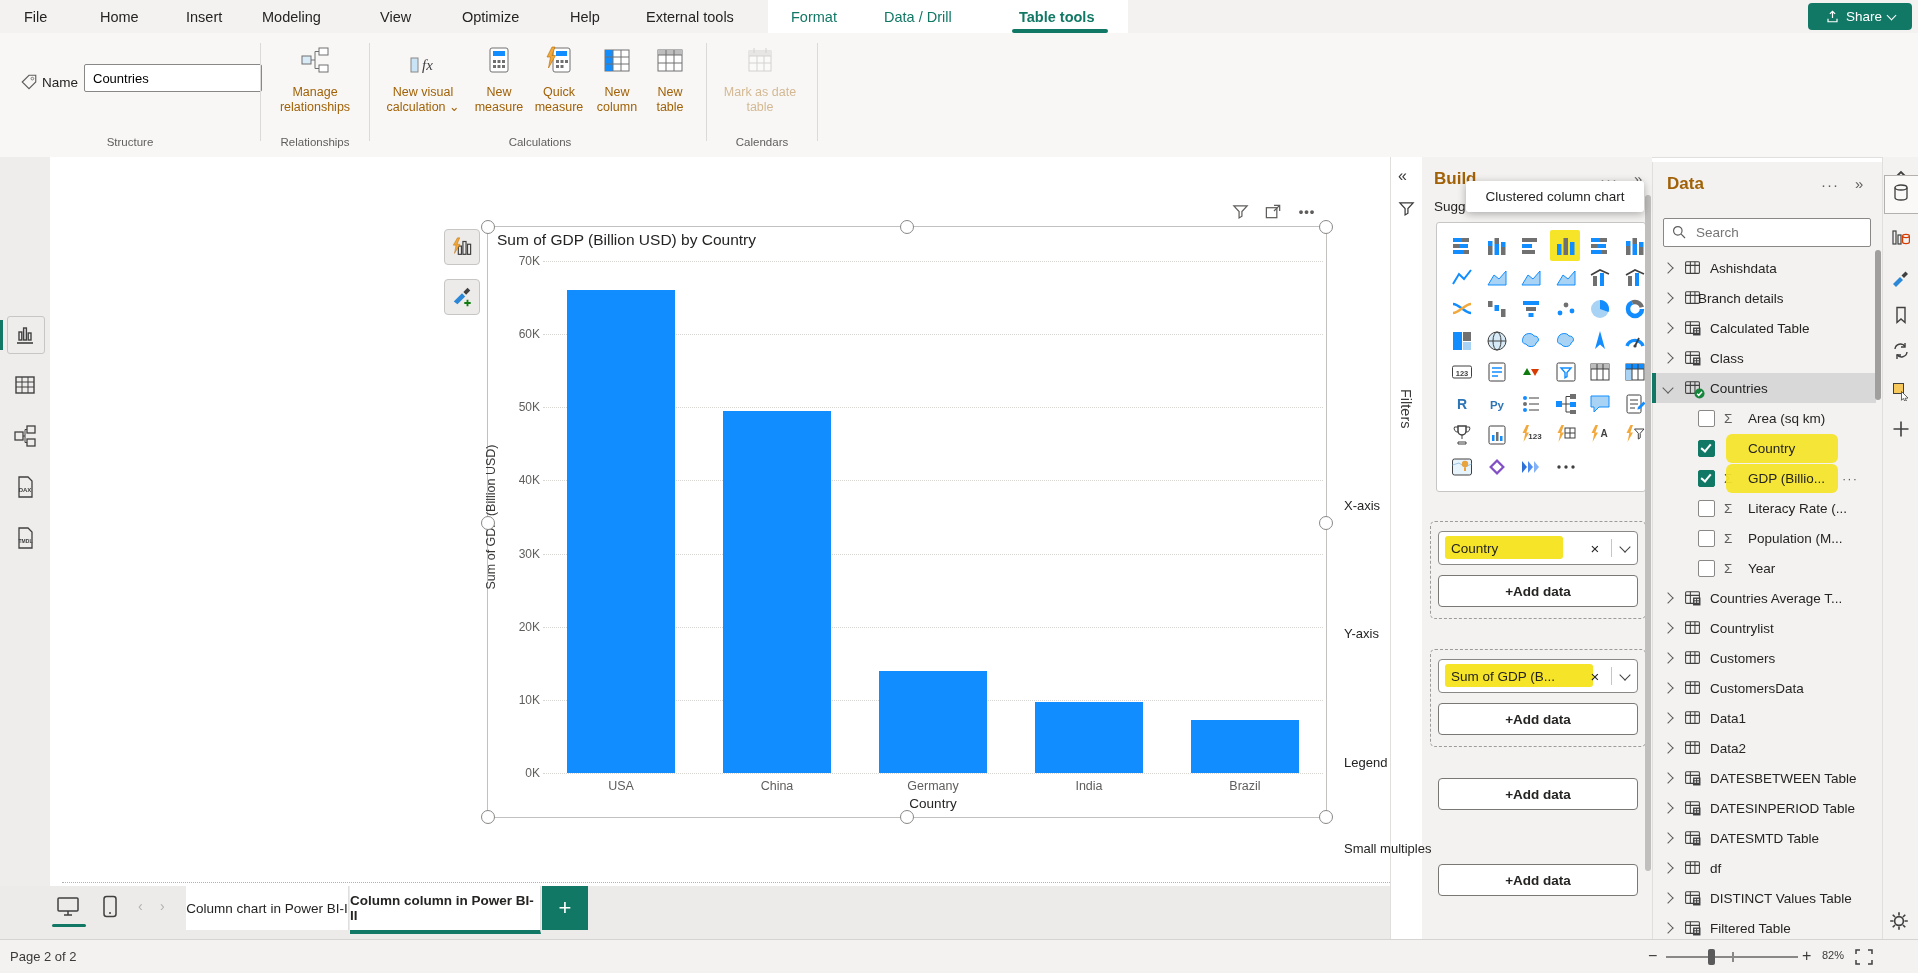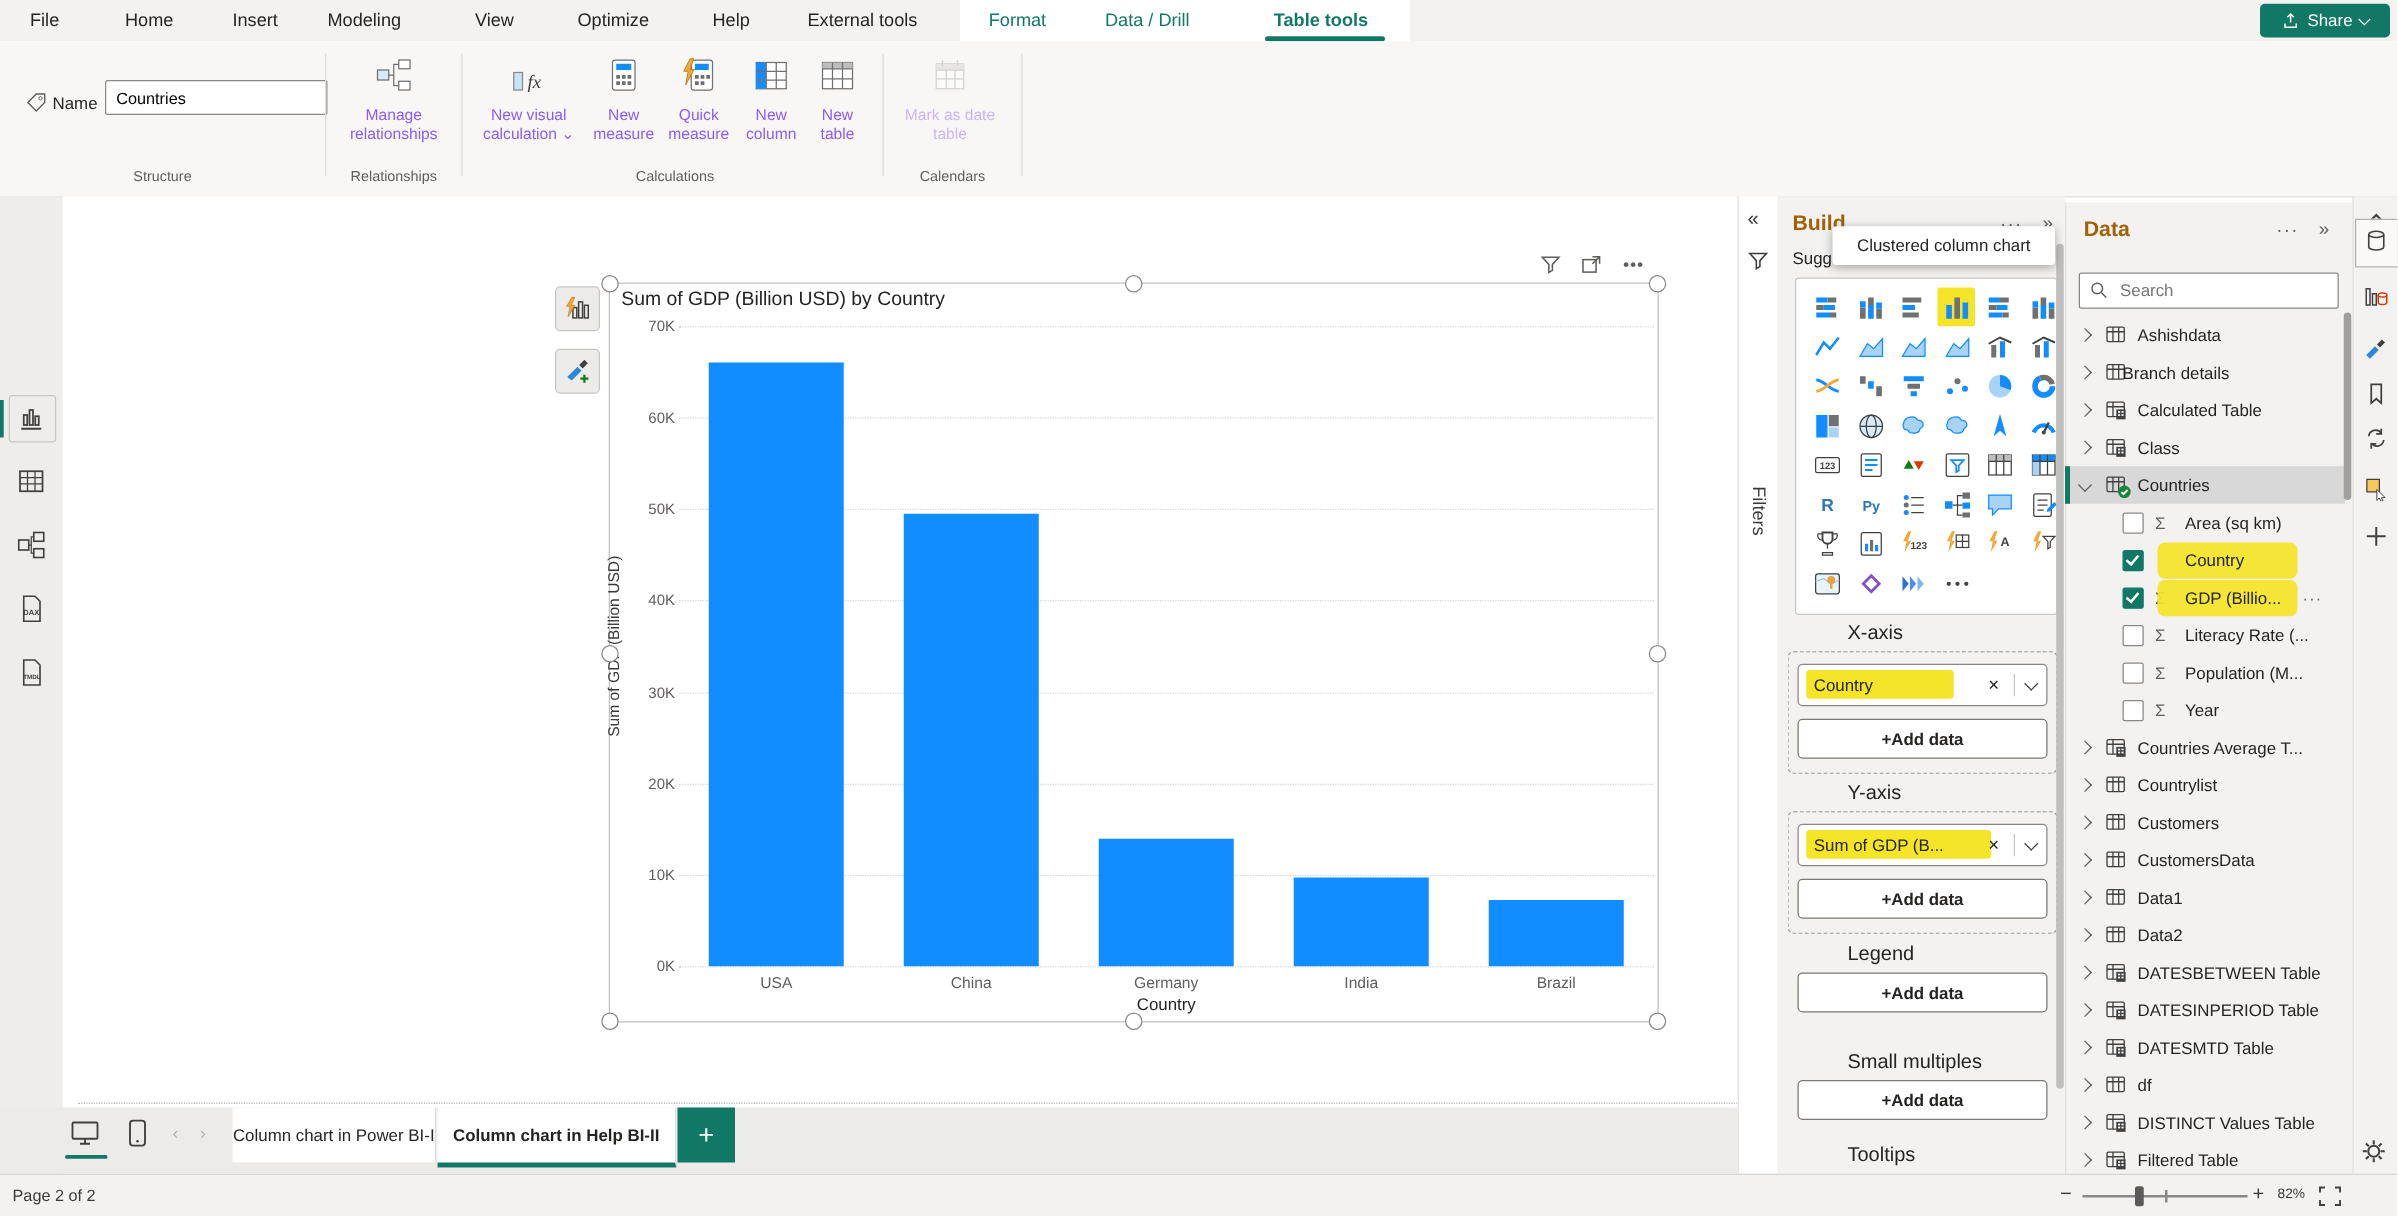--- a/index.html
+++ b/index.html
@@ -13,21 +13,21 @@
   #ctxband{left:768px;top:0;width:360px;height:33px;background:#fff;}
   .ctx-item{color:#117865;}
   #ctx-underline{background:#117865;height:4px;border-radius:2px;}
   #share-btn{left:1808px;top:3px;width:104px;height:27px;background:#117865;border-radius:4px;display:flex;align-items:center;justify-content:center;gap:6px;color:#fff;font-size:13.5px;cursor:pointer;}
   
   #ribbon{left:0;top:33px;width:1918px;height:124px;background:#F8F7F6;border-bottom:1px solid #E1DFDD;}
   .rb-divider{position:absolute;top:10px;width:1px;height:98px;background:#DCDAD8;}
   .rb-caption{position:absolute;top:103px;font-size:11.5px;color:#605E5C;transform:translateX(-50%);white-space:nowrap;}
   .rb-btn{position:absolute;top:12px;width:78px;text-align:center;cursor:pointer;}
   .rb-btn .ic{display:flex;justify-content:center;height:34px;}
-  .rb-btn .lb{font-size:12.5px;line-height:15px;margin-top:6px;color:#8b5cf6;white-space:pre-line;}
+  .rb-btn .lb{font-size:12.5px;line-height:15px;margin-top:6px;color:#a16207;white-space:pre-line;}
   .rb-btn.disabled{opacity:.42;cursor:default;}
   #name-input{position:absolute;left:84px;top:31px;width:160px;height:26px;border:1px solid #8A8886;border-radius:2px;font-size:13px;padding:0 8px;font-family:"Liberation Sans",sans-serif;background:#fff;}
   
   #sidebar{left:0;top:157px;width:50px;height:782px;background:#EFEDEC;border-right:1px solid #E1DFDD;}
   .side-ic{position:absolute;left:13px;width:24px;height:24px;cursor:pointer;}
   
   #canvas{left:50px;top:157px;width:1340px;height:729px;background:#fff;}
   #canvas-dotted{left:62px;top:882px;width:1328px;height:0;border-top:1px dotted #B3B0AD;}
   #visual{left:487px;top:226px;width:838px;height:590px;background:#fff;border:1px solid #C3C1BF;}
   .handle{position:absolute;width:12px;height:12px;background:#fff;border:1px solid #8A8886;border-radius:50%;z-index:6;}
@@ -48,21 +48,21 @@
   .panel{background:#F3F2F1;}
   #build{left:1422px;top:157px;width:230px;height:782px;}
   #datap{left:1652px;top:162px;width:230px;height:782px;border-left:1px solid #E1DFDD;}
   .panel-title{font-size:17px;font-weight:bold;color:#a16207;}
   .panel-dots{color:#605E5C;font-size:15px;letter-spacing:1px;cursor:pointer;}
   .panel-collapse{color:#605E5C;font-size:15px;cursor:pointer;}
   #gallery{left:1436px;top:222px;width:208px;height:268px;background:#fff;border:1px solid #C8C6C4;border-radius:3px;}
   .gcell{position:absolute;width:26px;height:26px;display:flex;align-items:center;justify-content:center;cursor:pointer;}
   .ghl{position:absolute;background:#F5E427;border-radius:2px;width:30px;height:31px;}
   #tooltip{left:1466px;top:181px;width:178px;height:31px;background:#fff;border-radius:3px;box-shadow:0 2px 8px rgba(0,0,0,.3);z-index:40;display:flex;align-items:center;justify-content:center;font-size:13.5px;color:#252423;}
-  .well-label{position:absolute;left:1478px;font-size:16px;color:#252423;}
+  .well-label{position:absolute;left:1344px;font-size:13px;color:#252423;}
   .well-box{position:absolute;left:1430px;width:214px;border:1px dashed #9E9C9A;border-radius:5px;}
   .pill{position:absolute;left:1438px;width:198px;height:32px;background:#fff;border:1px solid #8A8886;border-radius:4px;display:flex;align-items:center;cursor:pointer;}
   .pill .txt{position:relative;margin-left:12px;font-size:13.5px;z-index:2;}
   .pill .hl{position:absolute;left:6px;top:4px;height:23px;background:#F5E427;border-radius:3px;z-index:1;}
   .pill .x{position:absolute;left:146px;width:20px;text-align:center;font-size:15px;color:#252423;cursor:pointer;z-index:2;}
   .pill .sep{position:absolute;left:172px;top:7px;width:1px;height:18px;background:#C8C6C4;}
   .addbtn{position:absolute;left:1438px;width:198px;height:30px;background:#fff;border:1px solid #7A7874;border-radius:4px;display:flex;align-items:center;justify-content:center;font-size:13.5px;font-weight:bold;color:#252423;cursor:pointer;}
   .chev{display:inline-block;width:7px;height:7px;border-right:1.6px solid #404040;border-bottom:1.6px solid #404040;}
   .chev.d{transform:rotate(45deg);}
   .chev.r{transform:rotate(-45deg);}
@@ -1093,21 +1093,21 @@
     <div class="abs" style="left:102px;top:9px;cursor:pointer;">
       <svg width="16" height="24" viewBox="0 0 16 24">
           <rect x="2" y="1.5" width="12" height="20" rx="2.5" fill="none" stroke="#404040" stroke-width="1.5"></rect>
           <circle cx="8" cy="18" r="1" fill="#404040"></circle>
         </svg>
     </div>
     <span class="abs" style="left:138px;top:12px;color:#B3B0AD;font-size:14px;">‹</span>
     <span class="abs" style="left:160px;top:12px;color:#B3B0AD;font-size:14px;">›</span>
     <div id="page-tabs">
         <div class="ptab" style="left:186px;width:162px">Column chart in Power BI-I</div>
-        <div class="ptab active" style="left:350px;width:190px">Column chart in Help BI-II</div>
+        <div class="ptab active" style="left:350px;width:190px">Column column in Power BI-II</div>
       </div>
     <div id="tab-add">+</div>
   </div>
 
   <div class="abs" id="statusbar">
     <span class="abs sb-text" style="left:10px;top:9px;">Page 2 of 2</span>
     <span class="abs sb-text" style="left:1648px;top:7px;font-size:16px;cursor:pointer;">−</span>
     <div class="abs" style="left:1666px;top:16px;width:132px;height:2px;background:#8A8886;"></div>
     <div class="abs" style="left:1708px;top:9px;width:7px;height:16px;background:#5A5A5A;border-radius:2px;"></div>
     <div class="abs" style="left:1732px;top:12px;width:1.5px;height:10px;background:#8A8886;"></div>

